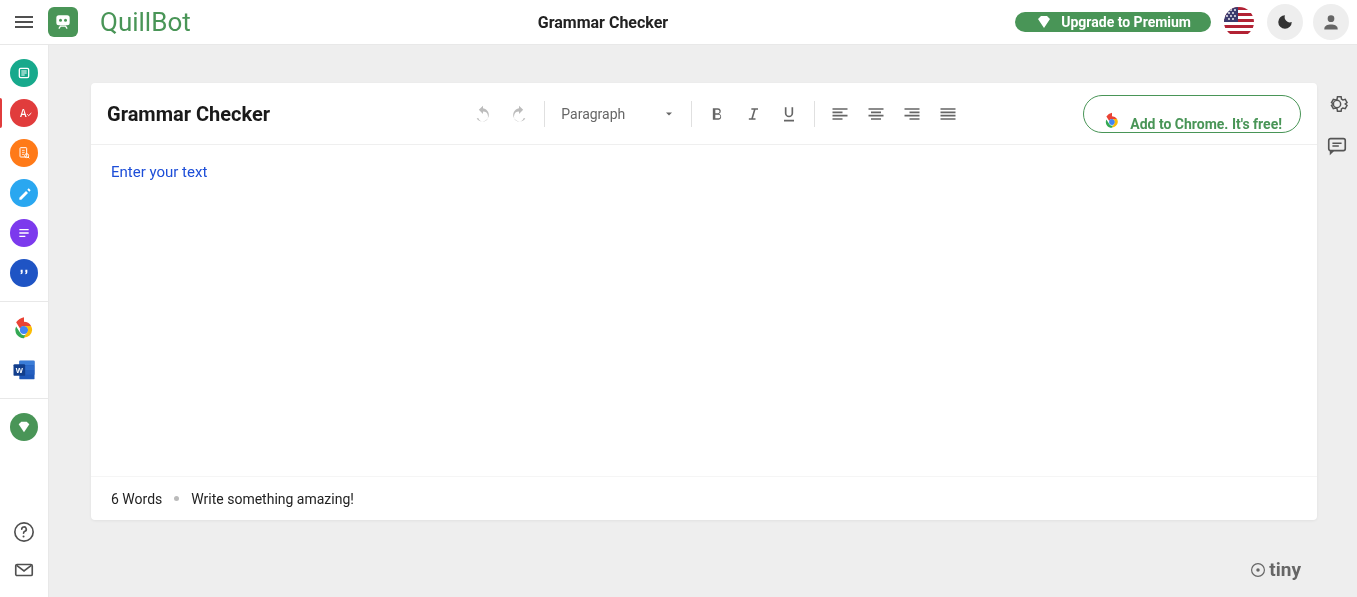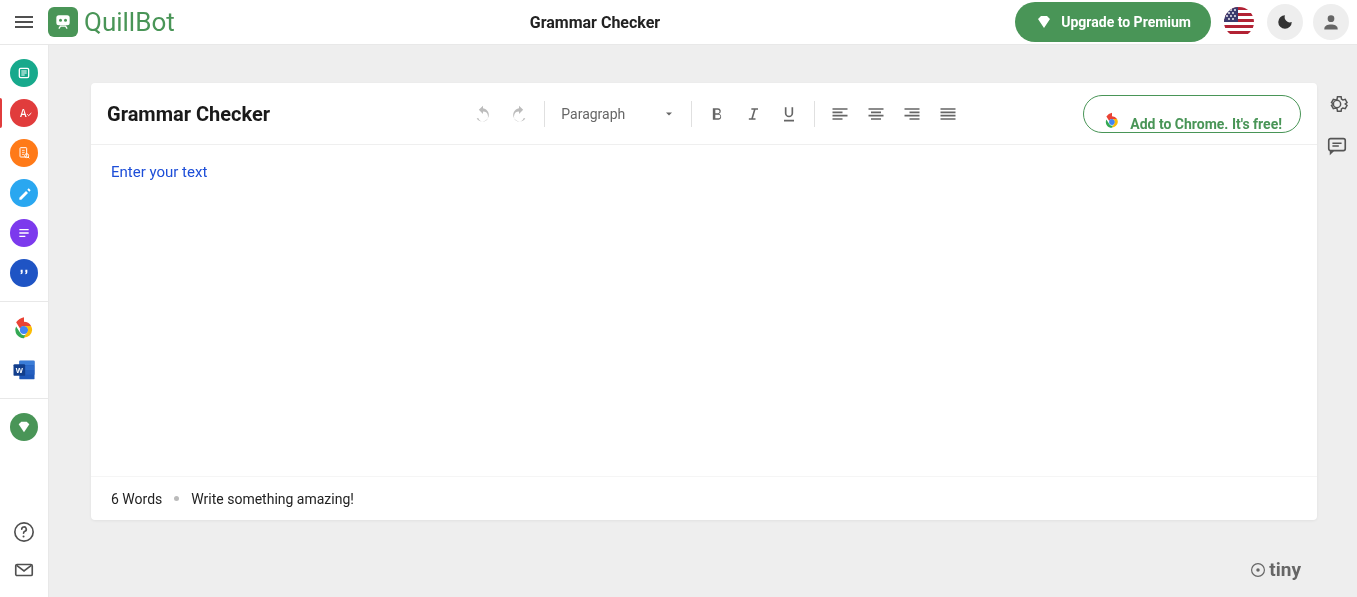--- a/index.html
+++ b/index.html
@@ -5,24 +5,24 @@
   * { box-sizing: border-box; margin: 0; padding: 0; }
   html, body { width: 1357px; height: 597px; font-family: -apple-system, BlinkMacSystemFont, "Segoe UI", Roboto, Arial, sans-serif; background: #fff; overflow: hidden; }
 
   
   .header { height: 45px; display: flex; align-items: center; border-bottom: 1px solid #e8e8e8; padding: 0 8px 0 4px; }
   .hamburger { width: 40px; height: 40px; display: flex; align-items: center; justify-content: center; cursor: pointer; }
   .hamburger svg { width: 24px; height: 24px; fill: #505050; }
   .logo { display: flex; align-items: center; margin-left: 4px; cursor: pointer; }
   .logo-mark { width: 30px; height: 30px; border-radius: 6px; background: #499557; display: flex; align-items: center; justify-content: center; position: relative; }
   .logo-mark svg { width: 20px; height: 20px; fill: #fff; }
-  .logo-text { font-size: 26px; font-weight: 400; color: #499557; margin-left: 6px; }
+  .logo-text { font-size: 26px; font-weight: 400; color: #499557; margin-left: 22px; }
   .header-title { flex: 1; text-align: center; font-size: 16px; font-weight: 700; color: #222; }
   .header-right { display: flex; align-items: center; gap: 10px; }
-  .premium-btn { height: 40px; background: #499557; color: #fff; border-radius: 20px; display: flex; align-items: center; padding: 0 20px; gap: 8px; font-weight: 700; font-size: 14px; cursor: pointer; }
+  .premium-btn { height: 20px; background: #499557; color: #fff; border-radius: 20px; display: flex; align-items: center; padding: 0 20px; gap: 8px; font-weight: 700; font-size: 14px; cursor: pointer; }
   .premium-btn svg { width: 18px; height: 18px; fill: #fff; }
   .circle-btn { width: 36px; height: 36px; border-radius: 50%; display: flex; align-items: center; justify-content: center; cursor: pointer; }
   .flag { background: none; }
   .flag svg { width: 30px; height: 30px; }
   .theme-btn { background: #eeeeee; }
   .theme-btn svg { width: 18px; height: 18px; fill: #333; }
   .user-btn { background: #eeeeee; }
   .user-btn svg { width: 20px; height: 20px; fill: #666; }
 
   

